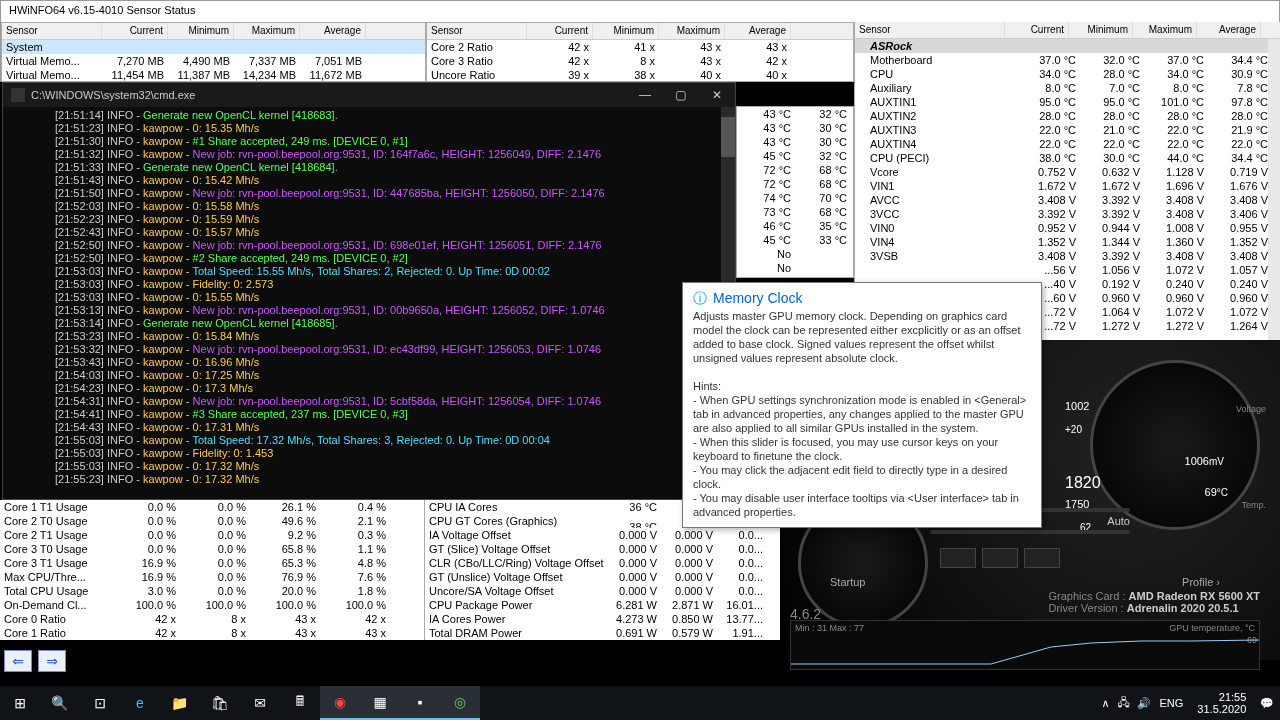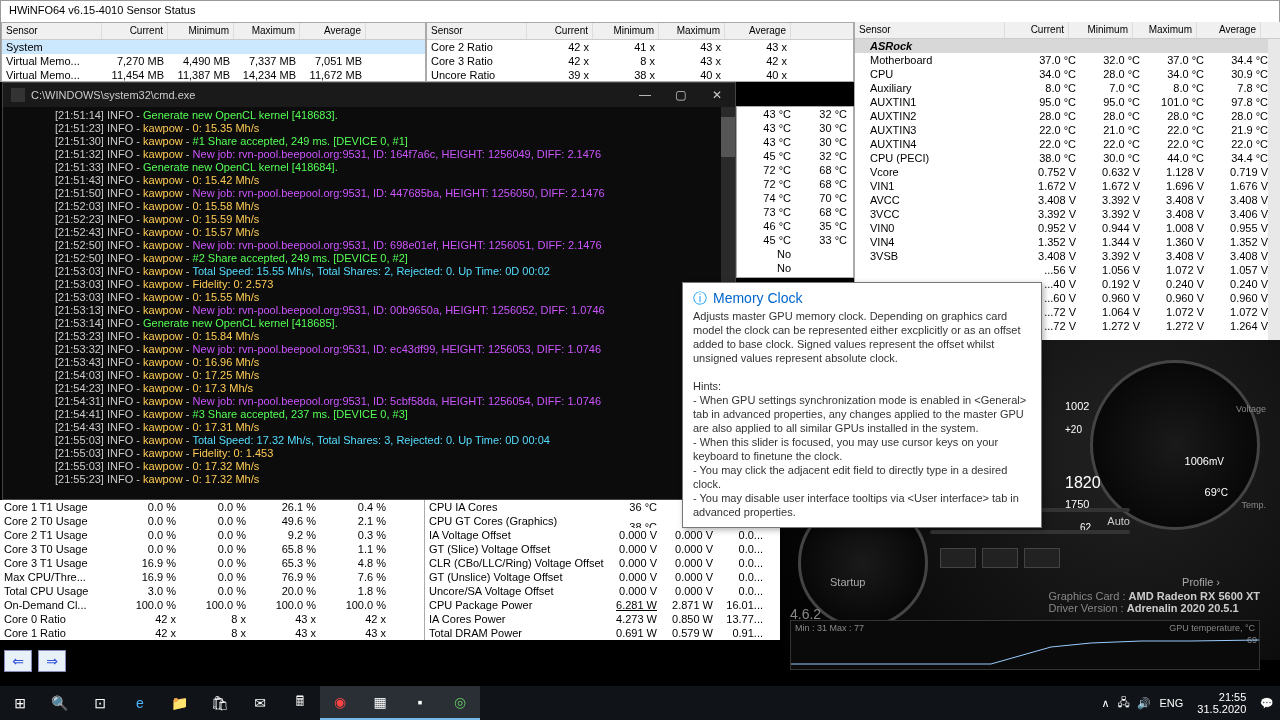--- a/index.html
+++ b/index.html
@@ -540,35 +540,35 @@
     <div class="col-v" style="width:50px;">0.0...</div>
       </div>
       <div class="sensor-row">
     <div style="width:180px;">Uncore/SA Voltage Offset</div>
     <div class="col-v" style="width:56px;">0.000 V</div>
     <div class="col-v" style="width:56px;">0.000 V</div>
     <div class="col-v" style="width:50px;">0.0...</div>
       </div>
       <div class="sensor-row">
     <div style="width:180px;">CPU Package Power</div>
-    <div class="col-v" style="width:56px;text-decoration:underline;">6.281 W</div>
+    <div class="col-v" style="width:56px;">6.281 W</div>
     <div class="col-v" style="width:56px;">2.871 W</div>
     <div class="col-v" style="width:50px;">16.01...</div>
       </div>
       <div class="sensor-row">
     <div style="width:180px;">IA Cores Power</div>
     <div class="col-v" style="width:56px;">4.273 W</div>
     <div class="col-v" style="width:56px;">0.850 W</div>
     <div class="col-v" style="width:50px;">13.77...</div>
       </div>
       <div class="sensor-row">
     <div style="width:180px;">Total DRAM Power</div>
     <div class="col-v" style="width:56px;">0.691 W</div>
     <div class="col-v" style="width:56px;">0.579 W</div>
-    <div class="col-v" style="width:50px;">0.91...</div>
+    <div class="col-v" style="width:50px;">1.91...</div>
       </div>
     </div>
 </div>
 
 <div class="nav-arrows">
   <div>⇐</div>
   <div>⇒</div>
 </div>
 
 <div class="tooltip">

